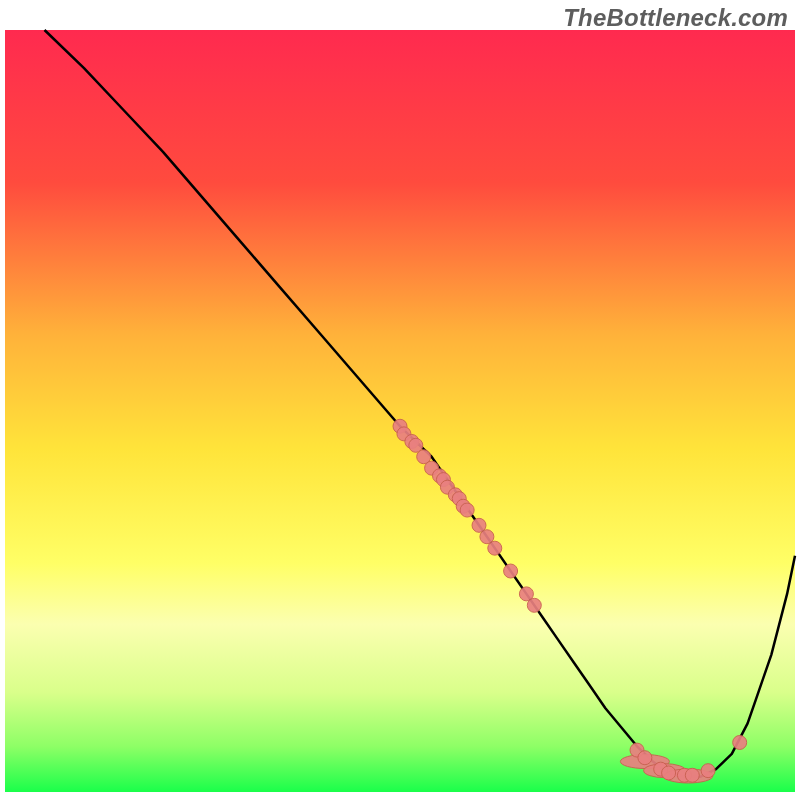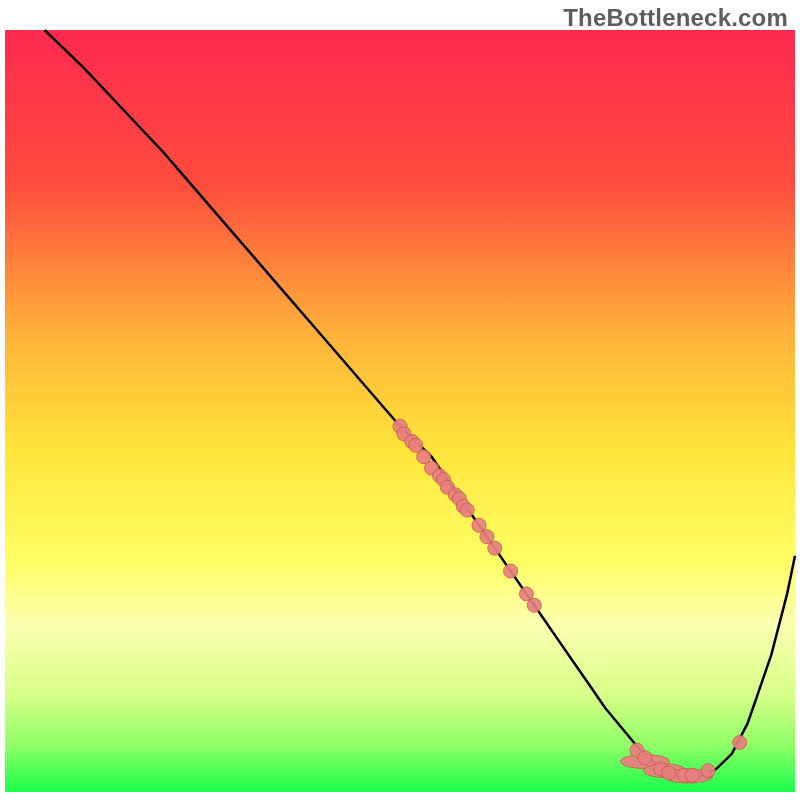--- a/index.html
+++ b/index.html
@@ -7,20 +7,21 @@
     padding: 0;
     width: 800px;
     height: 800px;
     overflow: hidden;
     font-family: Arial, Helvetica, sans-serif;
   }
   .chart-wrap {
     position: relative;
     width: 800px;
     height: 800px;
+    font-style: italic;
   }
   svg {
     display: block;
   }
   .watermark {
     position: absolute;
     top: 4px;
     right: 12px;
     font-size: 24px;
     font-weight: 600;

